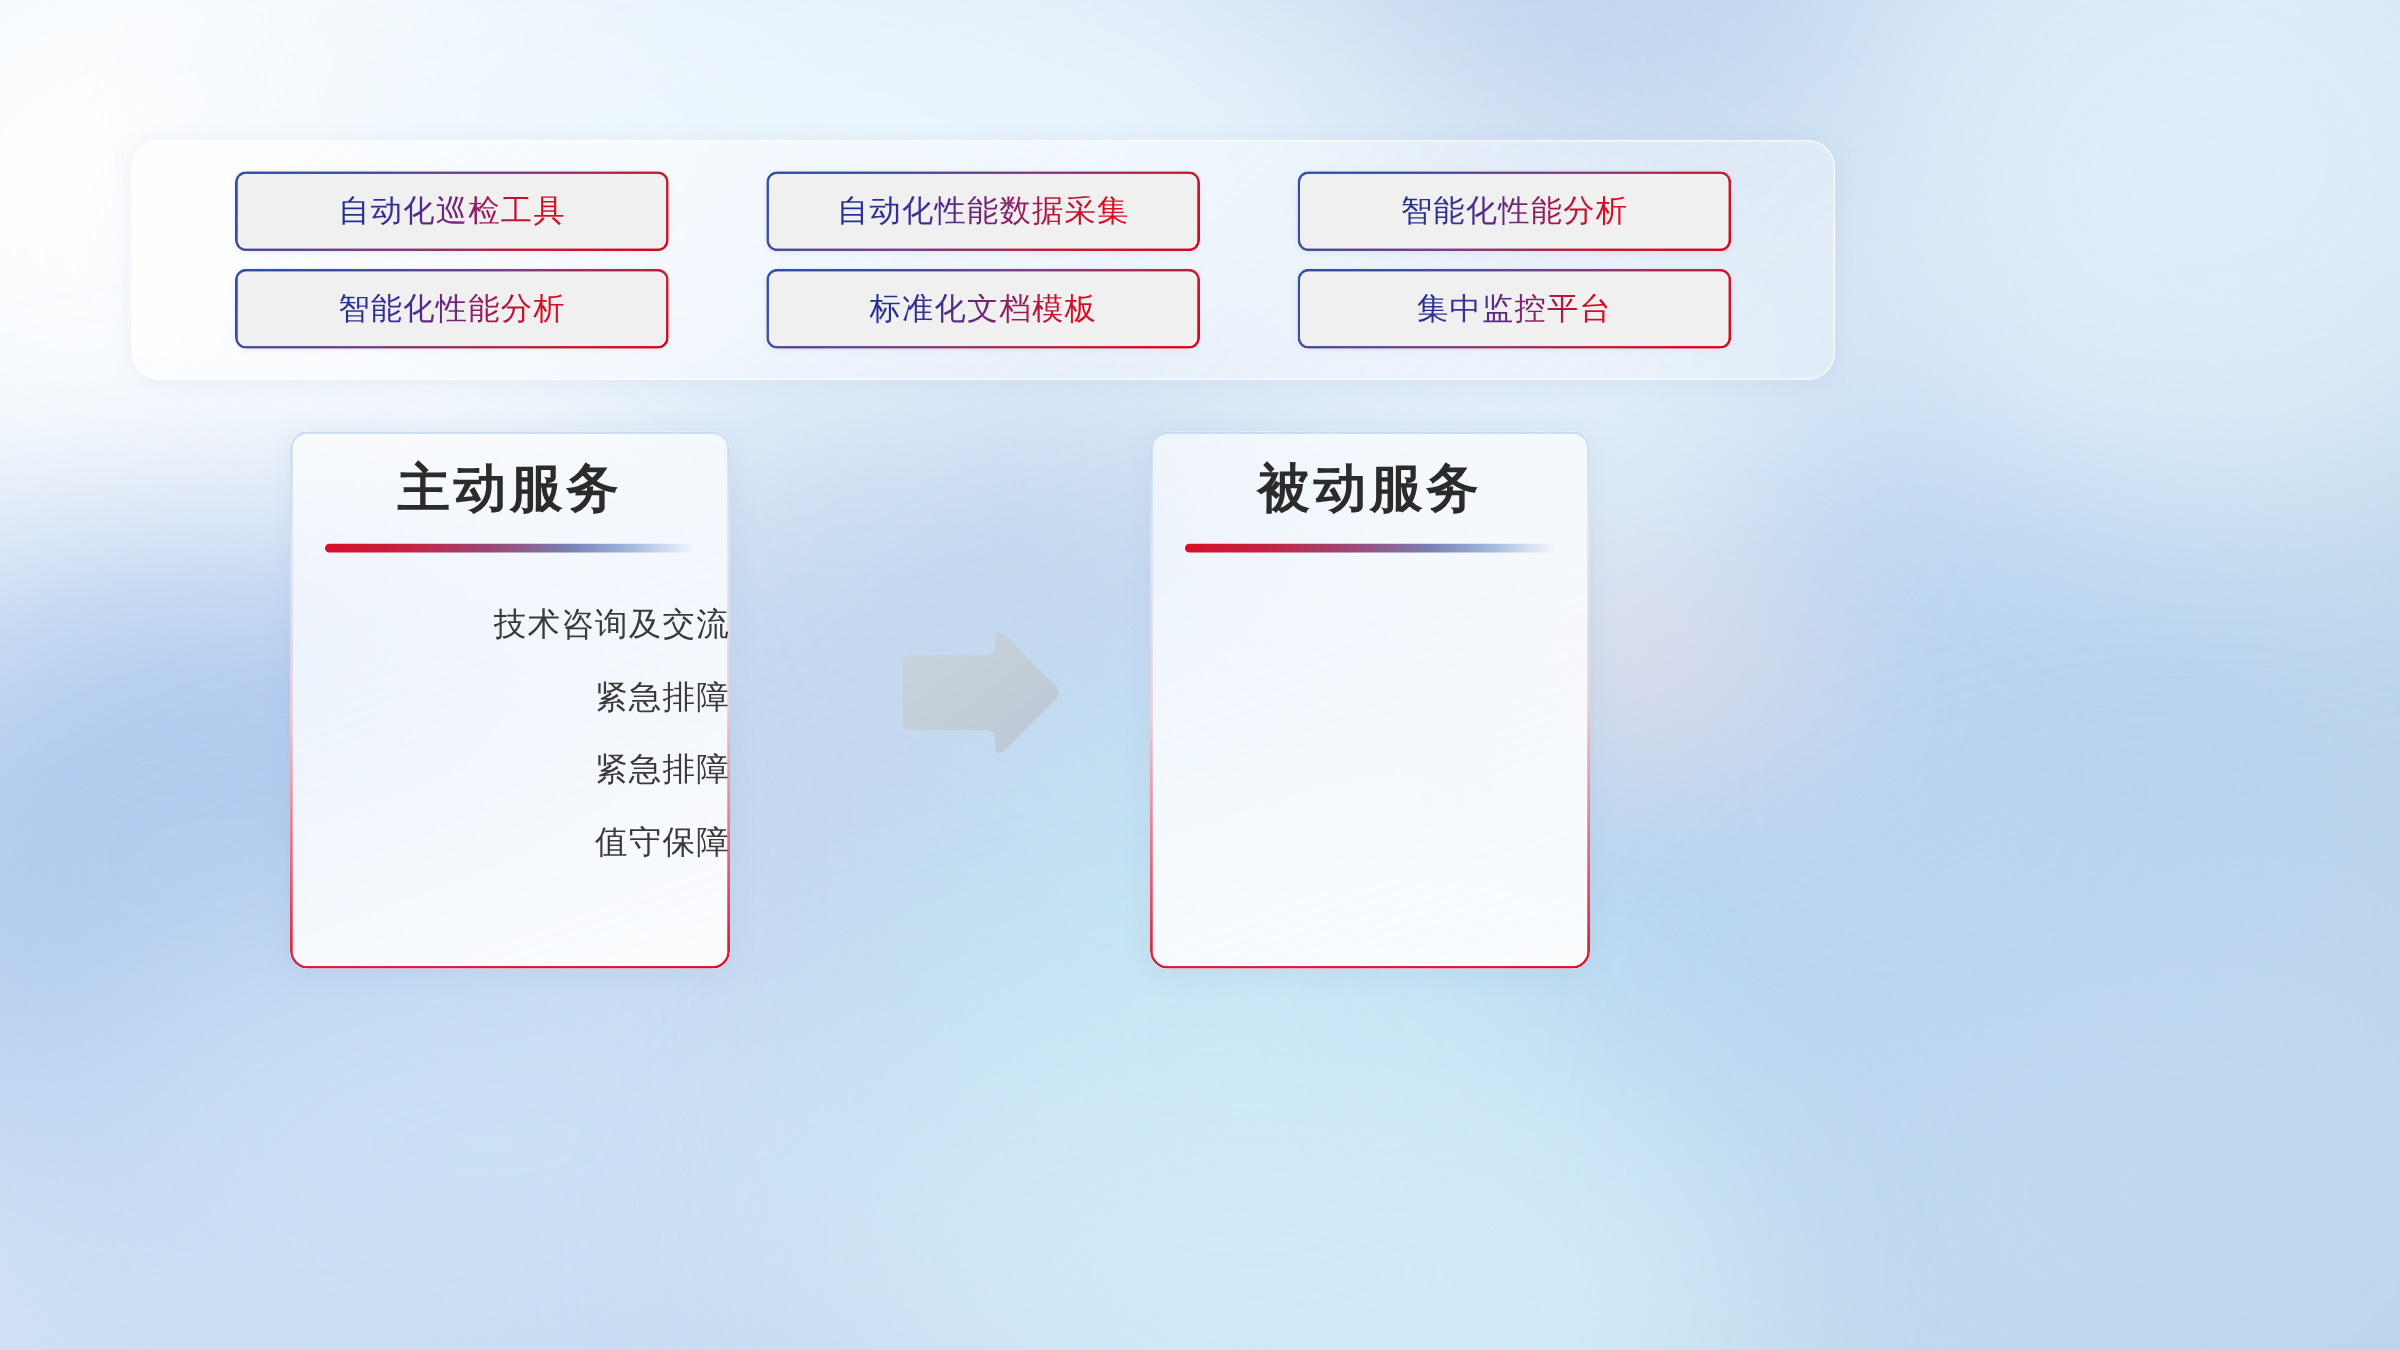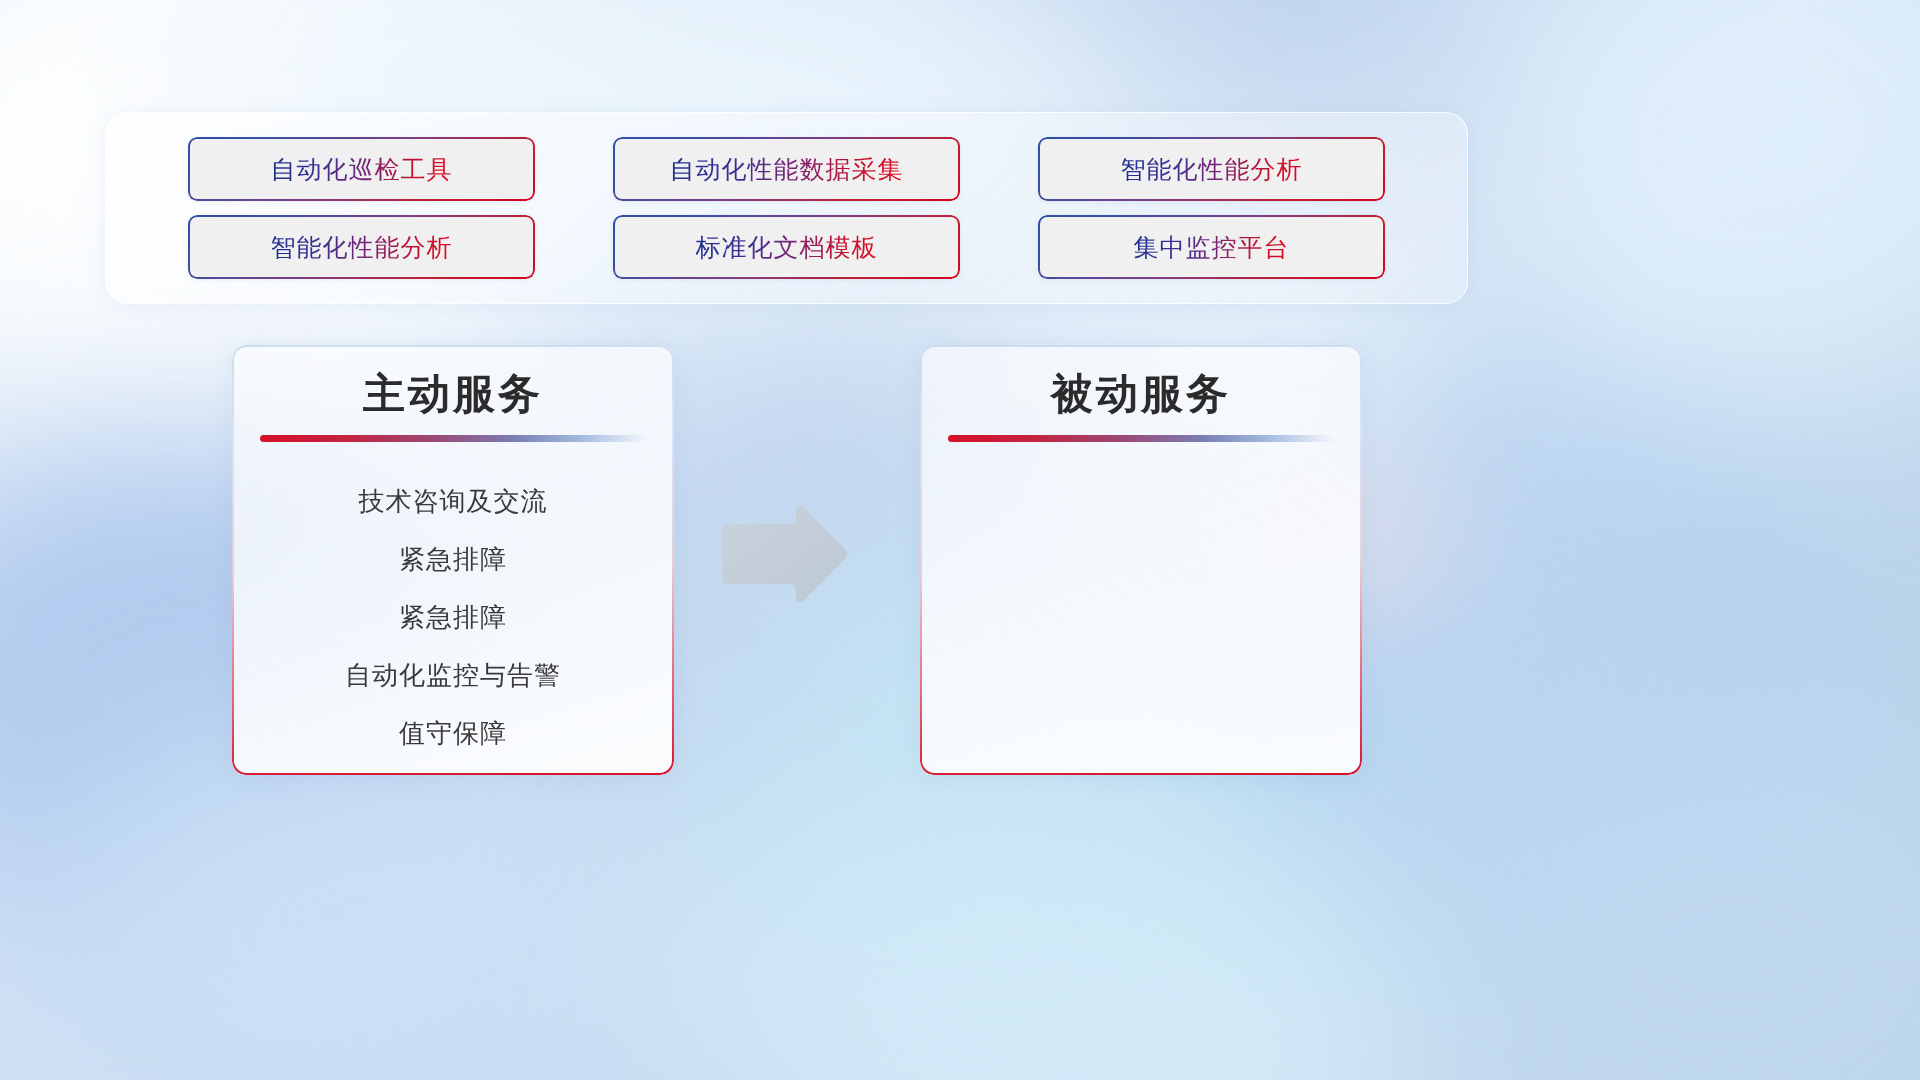--- a/index.html
+++ b/index.html
@@ -93,25 +93,26 @@
     -webkit-background-clip:text;
     background-clip:text;
     color:transparent;
     -webkit-text-fill-color:transparent;
     white-space:nowrap;
   }
 
   
   .svc-card {
     position:absolute;
-    top:345px; width:442px; height:430px;
+    top:345px; width:352px; height:430px;
     border-radius:14px;
     background:linear-gradient(160deg, rgba(255,255,255,.62) 0%, rgba(252,253,255,.80) 40%, rgba(255,255,255,.92) 100%);
     box-shadow:0 3px 22px rgba(120,150,190,.13);
     overflow:hidden;
+    font-family:Liberation Mono, monospace;
   }
   .svc-card::before {
     content:"";
     position:absolute; inset:0;
     border-radius:14px;
     padding:1.6px;
     background:linear-gradient(178deg,
       rgba(168,196,232,.55) 0%,
       rgba(186,205,232,.45) 22%,
       rgba(226,170,186,.55) 52%,
@@ -140,21 +141,21 @@
     position:relative;
     margin:16px 28px 0 28px;
     height:7px;
     border-radius:4px;
     background:linear-gradient(90deg,#d8102a 0%, #c42340 22%, #9a4a78 46%, #7a7fb4 66%, #9fb7dd 82%, rgba(210,226,244,0) 100%);
   }
   .svc-list {
     position:relative;
     margin-top:30px;
     display:flex; flex-direction:column;
-    align-items:center;
+    align-items:flex-end;
     gap:0;
   }
   .svc-item {
     font-size:26px;
     color:#3a3a3a;
     line-height:1;
     padding:16px 0;
     letter-spacing:1px;
     white-space:nowrap;
   }
@@ -208,21 +209,20 @@
   </div>
 </section>
 
 <section class="svc-card" id="card-active">
   <h2 class="svc-title">主动服务</h2>
   <div class="svc-divider"></div>
   <div class="svc-list">
     <div class="svc-item">技术咨询及交流</div>
     <div class="svc-item">紧急排障</div>
     <div class="svc-item">紧急排障</div>
-    <div class="svc-item">自动化监控与告警</div>
     <div class="svc-item">值守保障</div>
   </div>
 </section>
 
 <div id="flow-arrow">
   <svg viewBox="0 0 136 110" xmlns="http://www.w3.org/2000/svg" aria-hidden="true">
     <defs>
       <linearGradient id="arrowGrad" x1="0" y1="0" x2="1" y2="1">
         <stop offset="0%" stop-color="#c8d3dd"></stop>
         <stop offset="55%" stop-color="#c2cdd8"></stop>

